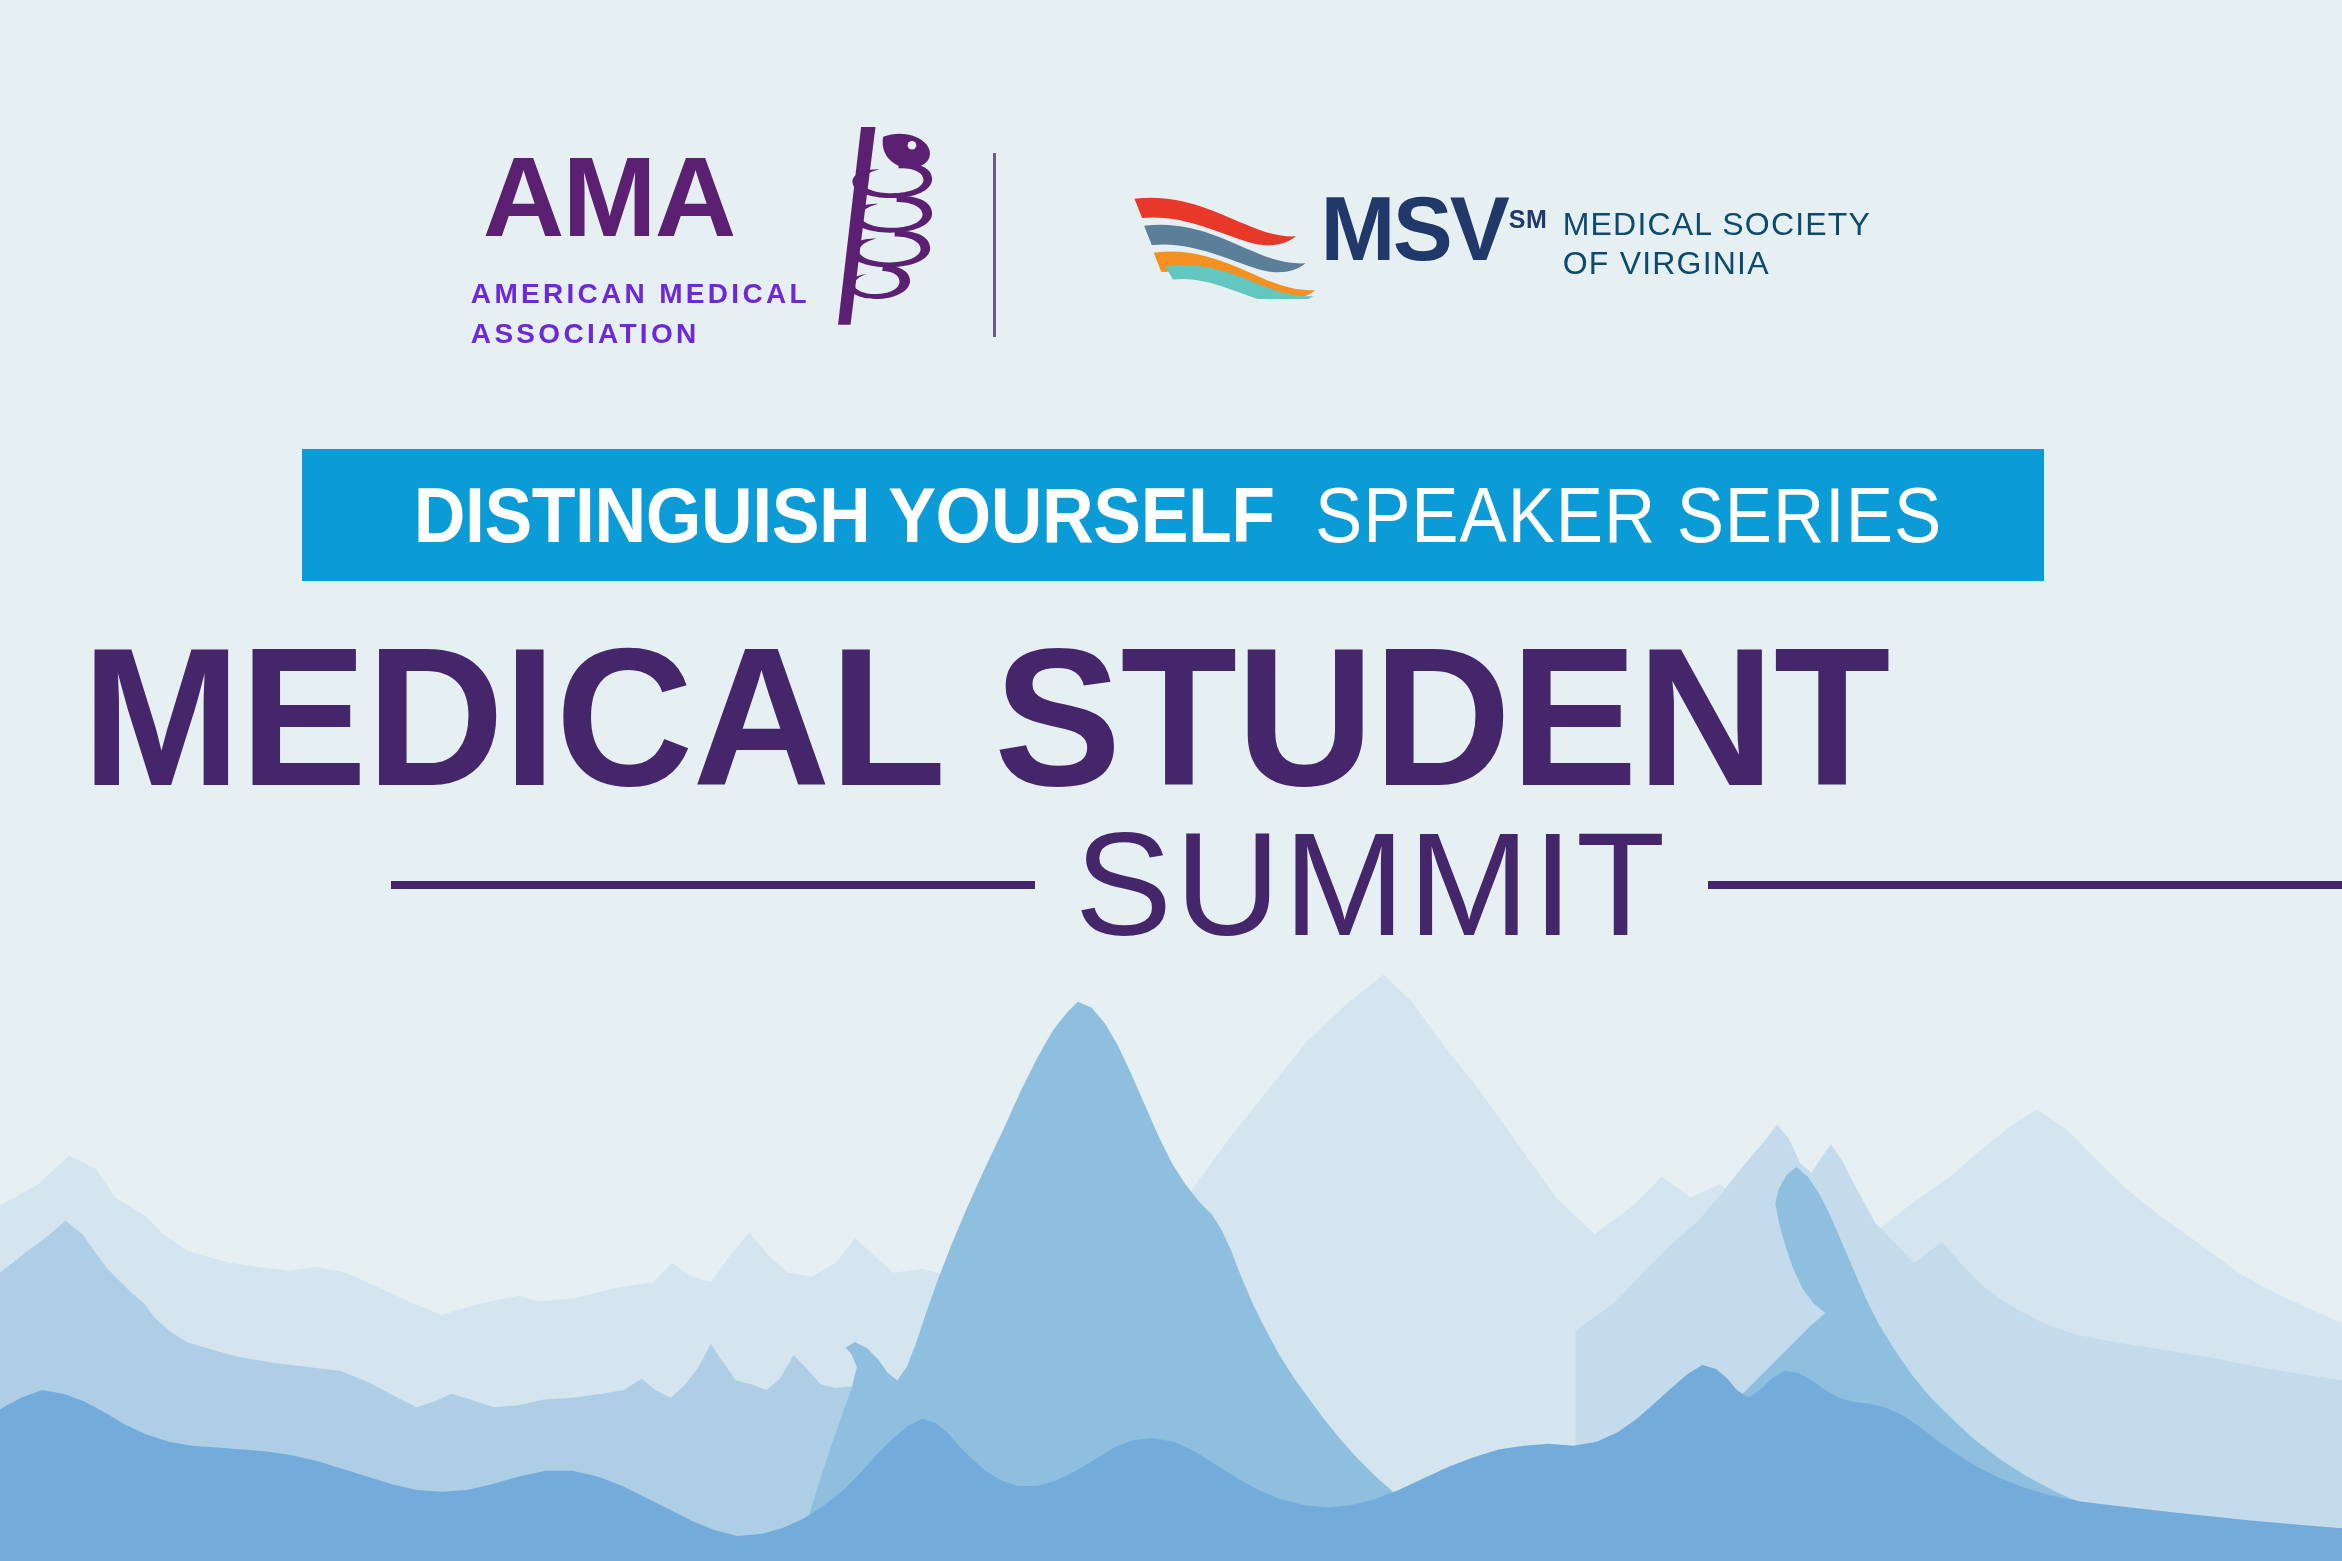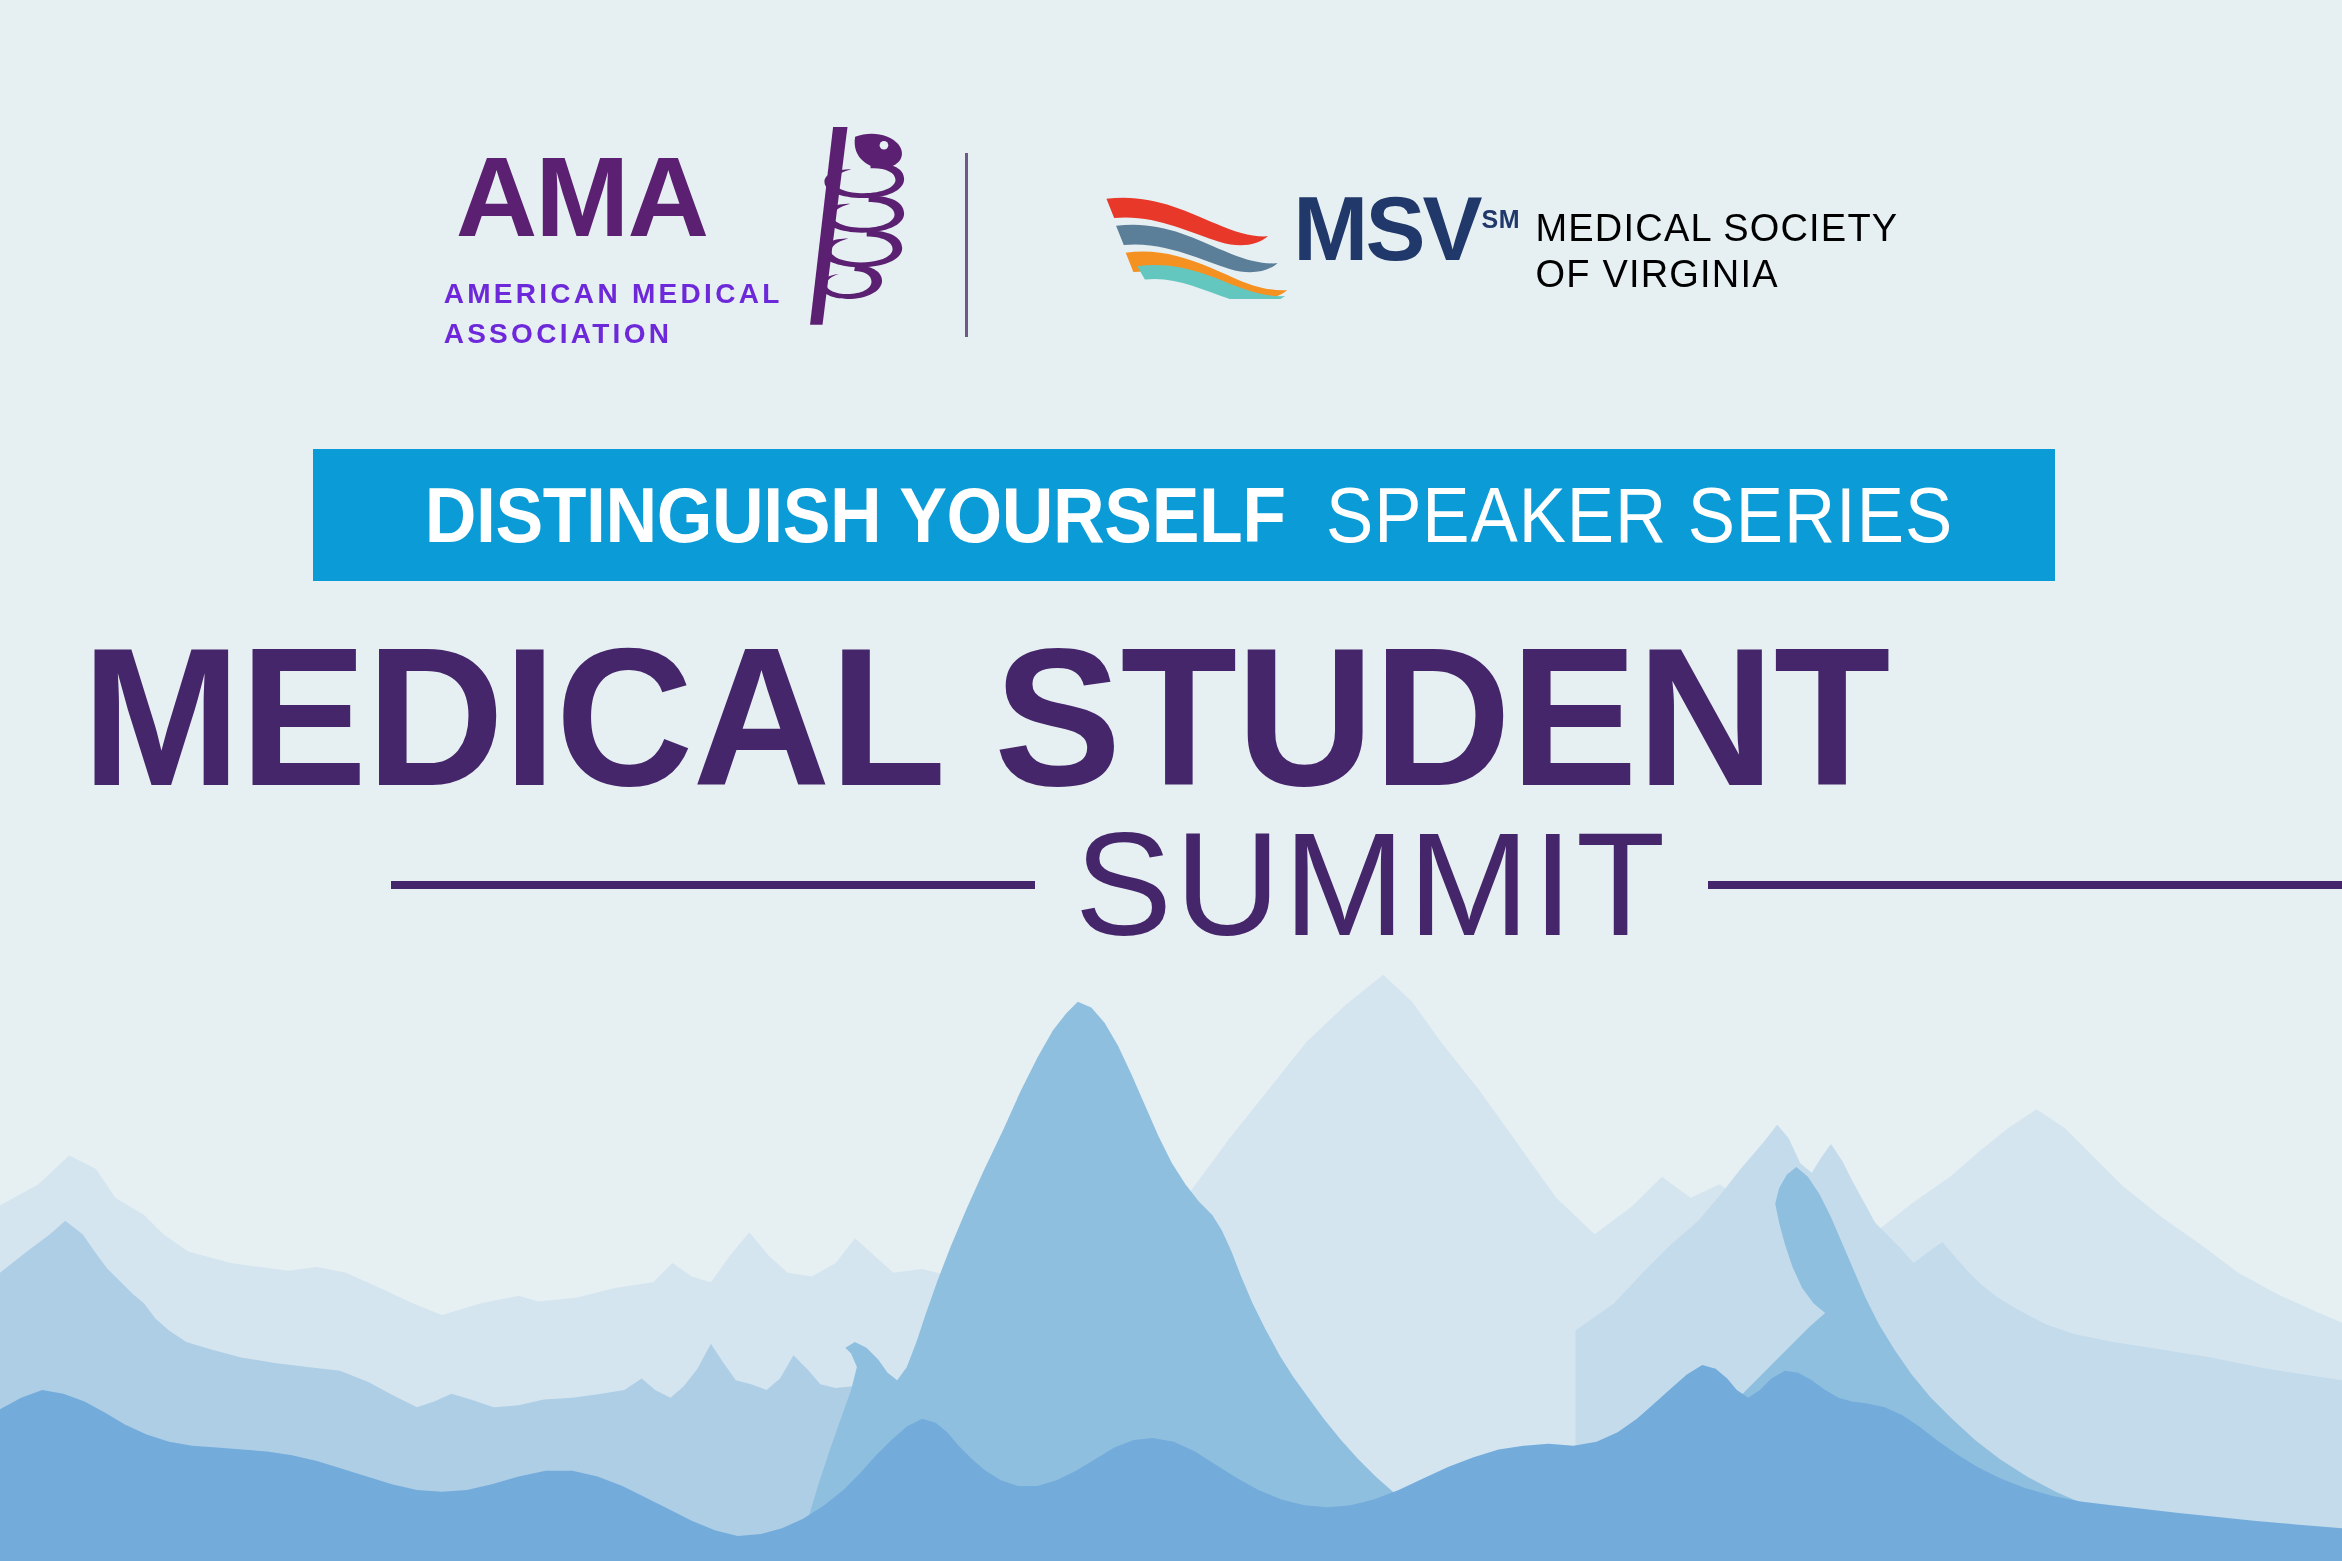--- a/index.html
+++ b/index.html
@@ -108,32 +108,32 @@
     font-weight: bold;
     font-size: 25px;
     letter-spacing: 0.5px;
     color: #20386a;
     position: relative;
     top: -1.9px;
     left: 1.9px;
   }
   #msv-name {
     font-family: "Liberation Sans", sans-serif;
-    font-size: 38px;
+    font-size: 32px;
     line-height: 1.22;
     letter-spacing: 1.2px;
-    color: #000000;
+    color: #0c4a6e;
     padding-top: 13.4px;
     white-space: nowrap;
   }
 
   
   #banner {
     position: absolute;
-    left: 313px;
+    left: 302px;
     top: 449px;
     width: 1742px;
     height: 132px;
     background: #0b9bd7;
     display: flex;
     align-items: center;
     justify-content: center;
     gap: 40px;
     box-sizing: border-box;
   }

